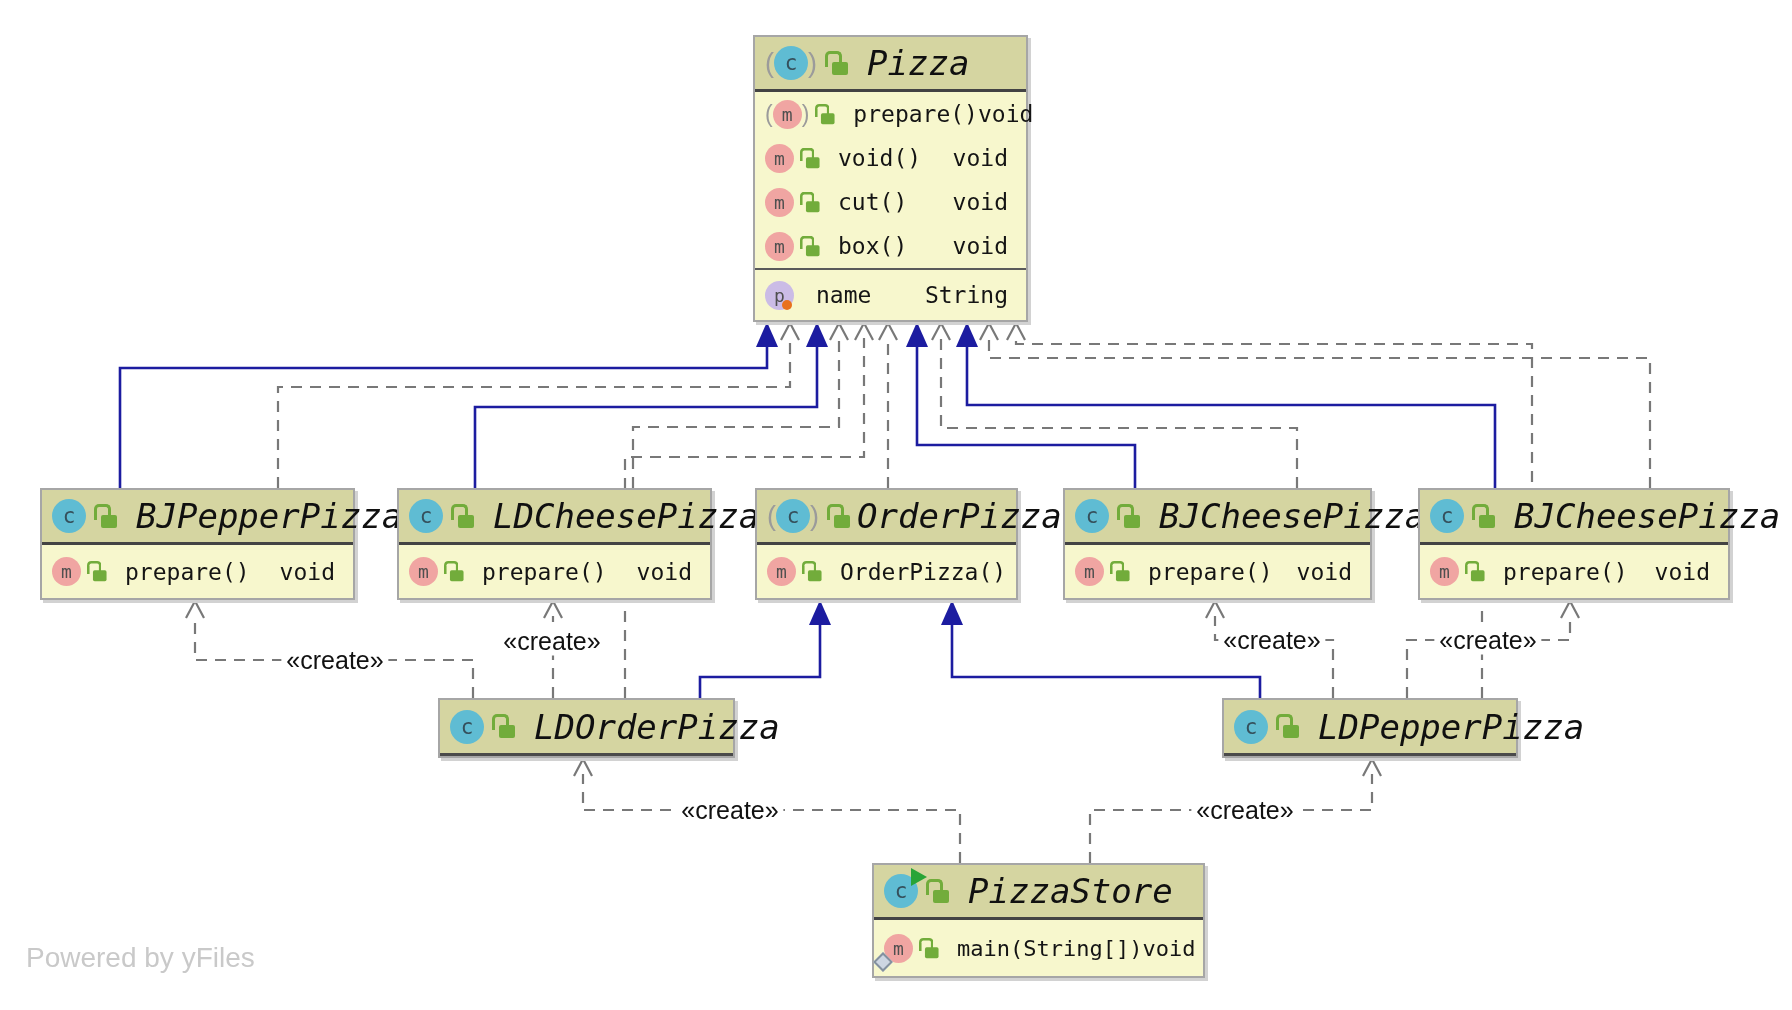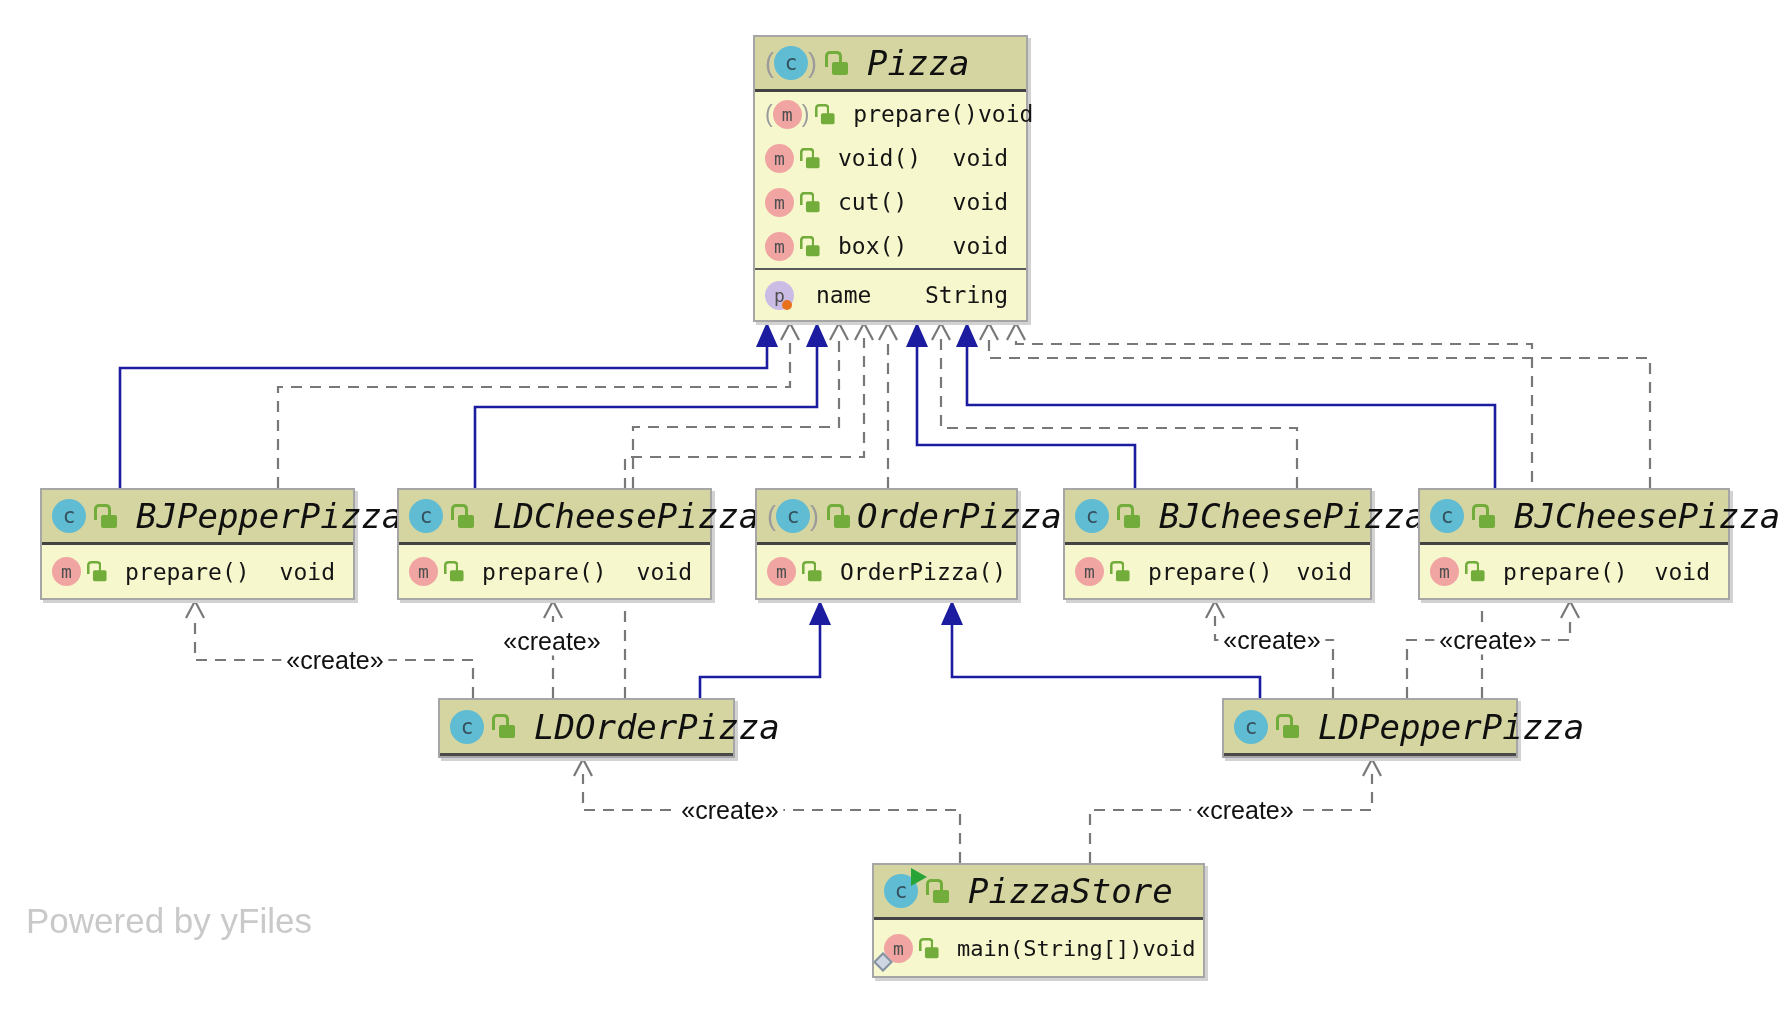--- a/index.html
+++ b/index.html
@@ -34,22 +34,22 @@
   .static-d{position:absolute;left:-8px;bottom:-6px;width:10px;height:10px;background:#cdd6e2;
             border:2px solid #84919f;transform:rotate(45deg);}
   .play{position:absolute;top:-6px;right:-9px;width:0;height:0;border-left:16px solid #28a437;
         border-top:9px solid transparent;border-bottom:9px solid transparent;}
   .mem-name{margin-left:14px;white-space:nowrap;}
   .mem-type{white-space:nowrap;}
   .field-row{border-top:2px solid #5a5a5a;}
   .compact .field-row{height:50px;}
   .edge-label{position:absolute;transform:translate(-50%,-50%);background:#ffffff;padding:0 5px;
               font-family:"Liberation Sans",sans-serif;font-size:25px;color:#111;z-index:3;white-space:nowrap;}
-  .watermark{position:absolute;left:26px;top:901px;font-family:"Liberation Sans",sans-serif;
-             font-size:35px;color:#c9c9c9;z-index:3;}
+  .watermark{position:absolute;left:26px;top:942px;font-family:"Liberation Sans",sans-serif;
+             font-size:28px;color:#c9c9c9;z-index:3;}
 </style>
 </head>
 <body>
 
 <div class="canvas">
 
   <svg class="edges" viewBox="0 0 1792 1010" xmlns="http://www.w3.org/2000/svg">
     <g stroke="#1c1ca0" stroke-width="2.6" fill="none">
       <path d="M120,488 L120,368 L767,368 L767,345"></path>
       <path d="M475,488 L475,407 L817,407 L817,345"></path>

